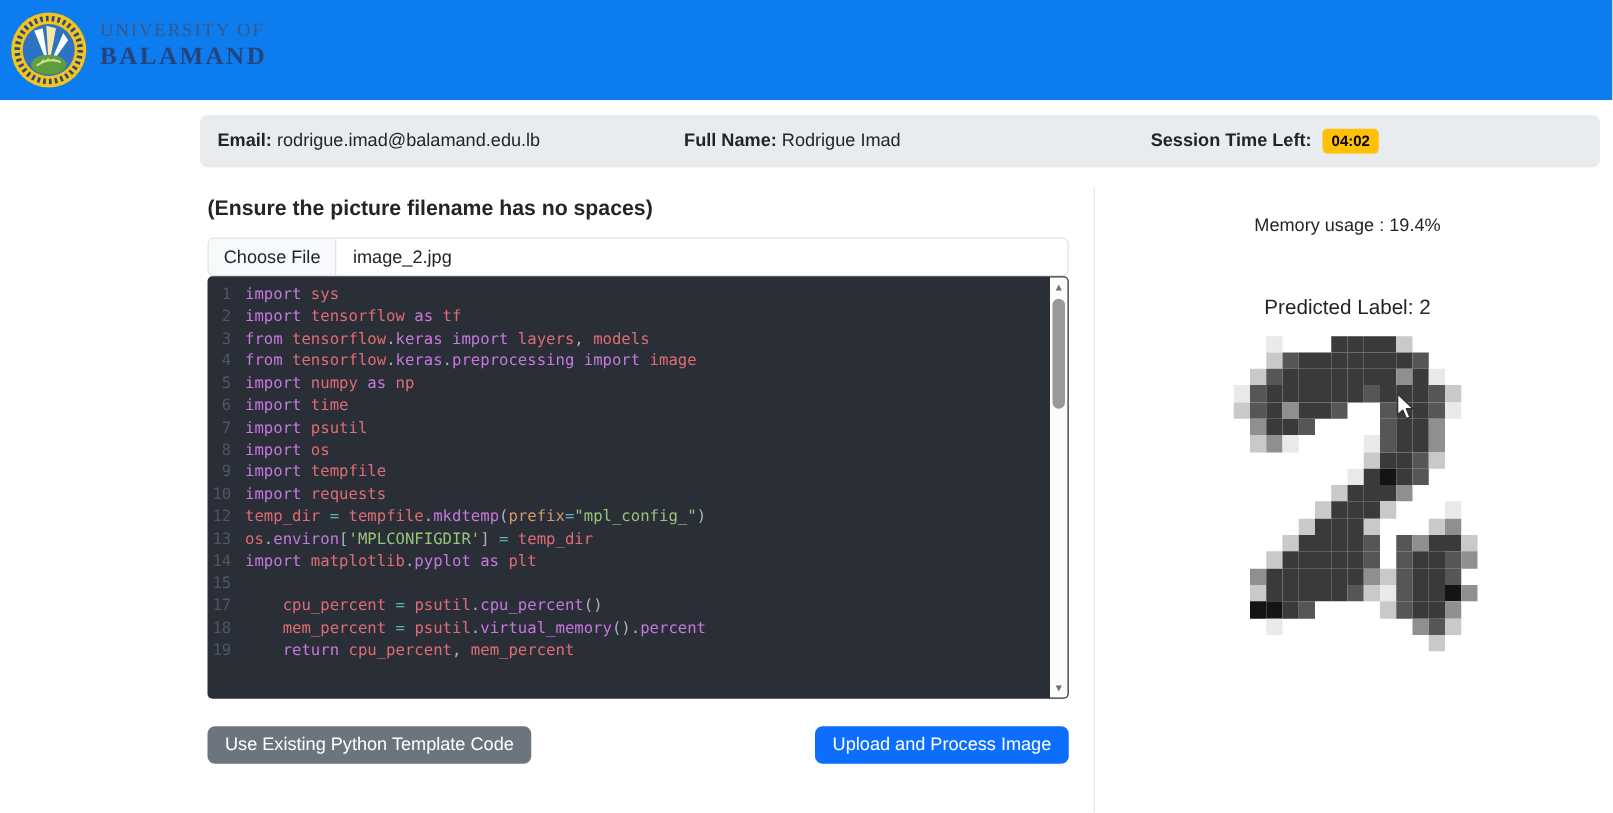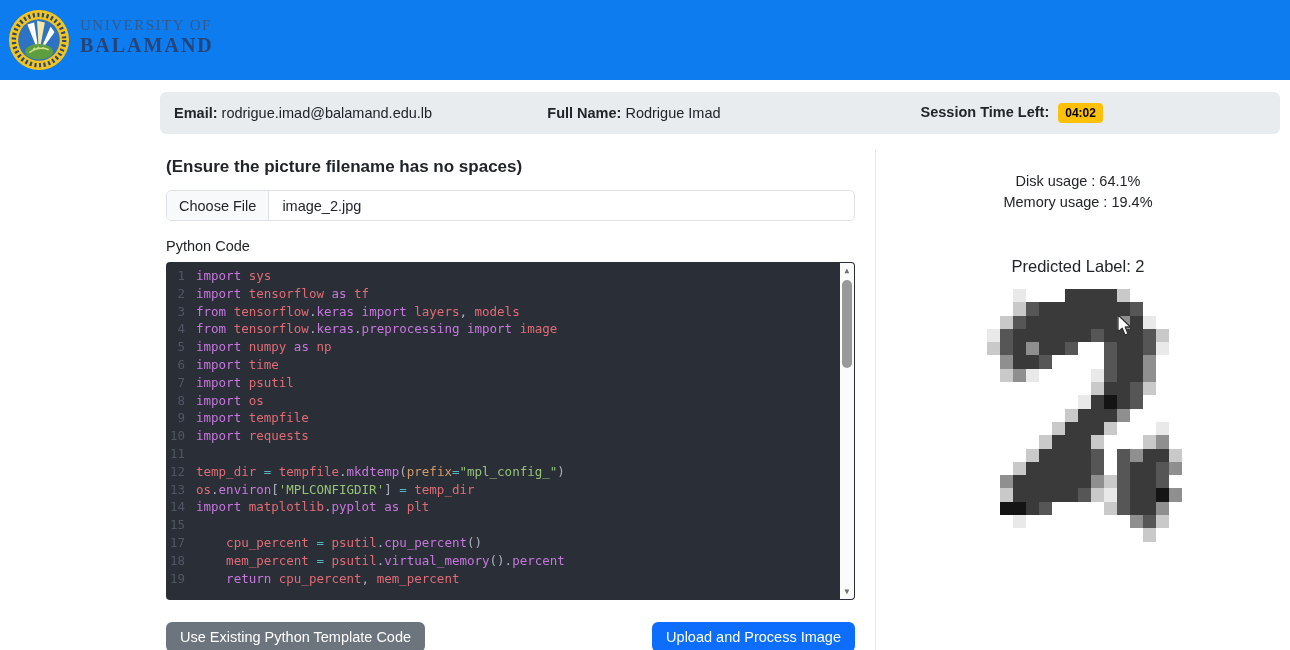--- a/index.html
+++ b/index.html
@@ -103,35 +103,33 @@
 </div>
 
 <div class="main-left">
   <div class="upload-note">(Ensure the picture filename has no spaces)</div>
 
   <div class="file-input">
     <div class="choose-btn">Choose File</div>
     <div class="file-name">image_2.jpg</div>
   </div>
 
-  <div class="code-label">Python Code</div>
 
   <div class="editor">
     <div class="code-scroll">
         <div class="code-line"><span class="gutter">1</span><span><span style="color: rgb(198, 120, 221);">import</span><span style="color: rgb(171, 178, 191);"> </span><span style="color: rgb(224, 108, 117);">sys</span></span></div>
         <div class="code-line"><span class="gutter">2</span><span><span style="color: rgb(198, 120, 221);">import</span><span style="color: rgb(171, 178, 191);"> </span><span style="color: rgb(224, 108, 117);">tensorflow</span><span style="color: rgb(171, 178, 191);"> </span><span style="color: rgb(198, 120, 221);">as</span><span style="color: rgb(171, 178, 191);"> </span><span style="color: rgb(224, 108, 117);">tf</span></span></div>
         <div class="code-line"><span class="gutter">3</span><span><span style="color: rgb(198, 120, 221);">from</span><span style="color: rgb(171, 178, 191);"> </span><span style="color: rgb(224, 108, 117);">tensorflow</span><span style="color: rgb(171, 178, 191);">.</span><span style="color: rgb(198, 120, 221);">keras</span><span style="color: rgb(171, 178, 191);"> </span><span style="color: rgb(198, 120, 221);">import</span><span style="color: rgb(171, 178, 191);"> </span><span style="color: rgb(224, 108, 117);">layers</span><span style="color: rgb(171, 178, 191);">,</span><span style="color: rgb(171, 178, 191);"> </span><span style="color: rgb(224, 108, 117);">models</span></span></div>
         <div class="code-line"><span class="gutter">4</span><span><span style="color: rgb(198, 120, 221);">from</span><span style="color: rgb(171, 178, 191);"> </span><span style="color: rgb(224, 108, 117);">tensorflow</span><span style="color: rgb(171, 178, 191);">.</span><span style="color: rgb(198, 120, 221);">keras</span><span style="color: rgb(171, 178, 191);">.</span><span style="color: rgb(198, 120, 221);">preprocessing</span><span style="color: rgb(171, 178, 191);"> </span><span style="color: rgb(198, 120, 221);">import</span><span style="color: rgb(171, 178, 191);"> </span><span style="color: rgb(224, 108, 117);">image</span></span></div>
         <div class="code-line"><span class="gutter">5</span><span><span style="color: rgb(198, 120, 221);">import</span><span style="color: rgb(171, 178, 191);"> </span><span style="color: rgb(224, 108, 117);">numpy</span><span style="color: rgb(171, 178, 191);"> </span><span style="color: rgb(198, 120, 221);">as</span><span style="color: rgb(171, 178, 191);"> </span><span style="color: rgb(224, 108, 117);">np</span></span></div>
         <div class="code-line"><span class="gutter">6</span><span><span style="color: rgb(198, 120, 221);">import</span><span style="color: rgb(171, 178, 191);"> </span><span style="color: rgb(224, 108, 117);">time</span></span></div>
         <div class="code-line"><span class="gutter">7</span><span><span style="color: rgb(198, 120, 221);">import</span><span style="color: rgb(171, 178, 191);"> </span><span style="color: rgb(224, 108, 117);">psutil</span></span></div>
         <div class="code-line"><span class="gutter">8</span><span><span style="color: rgb(198, 120, 221);">import</span><span style="color: rgb(171, 178, 191);"> </span><span style="color: rgb(224, 108, 117);">os</span></span></div>
         <div class="code-line"><span class="gutter">9</span><span><span style="color: rgb(198, 120, 221);">import</span><span style="color: rgb(171, 178, 191);"> </span><span style="color: rgb(224, 108, 117);">tempfile</span></span></div>
         <div class="code-line"><span class="gutter">10</span><span><span style="color: rgb(198, 120, 221);">import</span><span style="color: rgb(171, 178, 191);"> </span><span style="color: rgb(224, 108, 117);">requests</span></span></div>
-        <div class="code-line"><span class="gutter">11</span><span></span></div>
         <div class="code-line"><span class="gutter">12</span><span><span style="color: rgb(224, 108, 117);">temp_dir</span><span style="color: rgb(171, 178, 191);"> </span><span style="color: rgb(86, 182, 194);">=</span><span style="color: rgb(171, 178, 191);"> </span><span style="color: rgb(224, 108, 117);">tempfile</span><span style="color: rgb(171, 178, 191);">.</span><span style="color: rgb(198, 120, 221);">mkdtemp</span><span style="color: rgb(171, 178, 191);">(</span><span style="color: rgb(209, 154, 102);">prefix</span><span style="color: rgb(86, 182, 194);">=</span><span style="color: rgb(152, 195, 121);">"mpl_config_"</span><span style="color: rgb(171, 178, 191);">)</span></span></div>
         <div class="code-line"><span class="gutter">13</span><span><span style="color: rgb(224, 108, 117);">os</span><span style="color: rgb(171, 178, 191);">.</span><span style="color: rgb(198, 120, 221);">environ</span><span style="color: rgb(171, 178, 191);">[</span><span style="color: rgb(152, 195, 121);">'MPLCONFIGDIR'</span><span style="color: rgb(171, 178, 191);">]</span><span style="color: rgb(171, 178, 191);"> </span><span style="color: rgb(86, 182, 194);">=</span><span style="color: rgb(171, 178, 191);"> </span><span style="color: rgb(224, 108, 117);">temp_dir</span></span></div>
         <div class="code-line"><span class="gutter">14</span><span><span style="color: rgb(198, 120, 221);">import</span><span style="color: rgb(171, 178, 191);"> </span><span style="color: rgb(224, 108, 117);">matplotlib</span><span style="color: rgb(171, 178, 191);">.</span><span style="color: rgb(198, 120, 221);">pyplot</span><span style="color: rgb(171, 178, 191);"> </span><span style="color: rgb(198, 120, 221);">as</span><span style="color: rgb(171, 178, 191);"> </span><span style="color: rgb(224, 108, 117);">plt</span></span></div>
         <div class="code-line"><span class="gutter">15</span><span></span></div>
         <div class="code-line"><span class="gutter">17</span><span><span style="color: rgb(171, 178, 191);">    </span><span style="color: rgb(224, 108, 117);">cpu_percent</span><span style="color: rgb(171, 178, 191);"> </span><span style="color: rgb(86, 182, 194);">=</span><span style="color: rgb(171, 178, 191);"> </span><span style="color: rgb(224, 108, 117);">psutil</span><span style="color: rgb(171, 178, 191);">.</span><span style="color: rgb(198, 120, 221);">cpu_percent</span><span style="color: rgb(171, 178, 191);">()</span></span></div>
         <div class="code-line"><span class="gutter">18</span><span><span style="color: rgb(171, 178, 191);">    </span><span style="color: rgb(224, 108, 117);">mem_percent</span><span style="color: rgb(171, 178, 191);"> </span><span style="color: rgb(86, 182, 194);">=</span><span style="color: rgb(171, 178, 191);"> </span><span style="color: rgb(224, 108, 117);">psutil</span><span style="color: rgb(171, 178, 191);">.</span><span style="color: rgb(198, 120, 221);">virtual_memory</span><span style="color: rgb(171, 178, 191);">().</span><span style="color: rgb(198, 120, 221);">percent</span></span></div>
         <div class="code-line"><span class="gutter">19</span><span><span style="color: rgb(171, 178, 191);">    </span><span style="color: rgb(198, 120, 221);">return</span><span style="color: rgb(171, 178, 191);"> </span><span style="color: rgb(224, 108, 117);">cpu_percent</span><span style="color: rgb(171, 178, 191);">,</span><span style="color: rgb(171, 178, 191);"> </span><span style="color: rgb(224, 108, 117);">mem_percent</span></span></div>
       </div>
     <div class="sb">
       <div class="sb-arrow up">▲</div>
@@ -141,21 +139,20 @@
   </div>
 
   <div class="actions">
     <button class="btn btn-secondary">Use Existing Python Template Code</button>
     <button class="btn btn-primary">Upload and Process Image</button>
   </div>
 </div>
 
 <div class="main-right">
   <div class="usage">
-    <div>Disk usage : 64.1%</div>
     <div>Memory usage : 19.4%</div>
   </div>
   <div class="predicted">Predicted Label: 2</div>
   <div class="digit">
       <div style="background: transparent;"></div>
       <div style="background: transparent;"></div>
       <div style="background: transparent;"></div>
       <div style="background: rgb(233, 233, 233);"></div>
       <div style="background: transparent;"></div>
       <div style="background: transparent;"></div>

